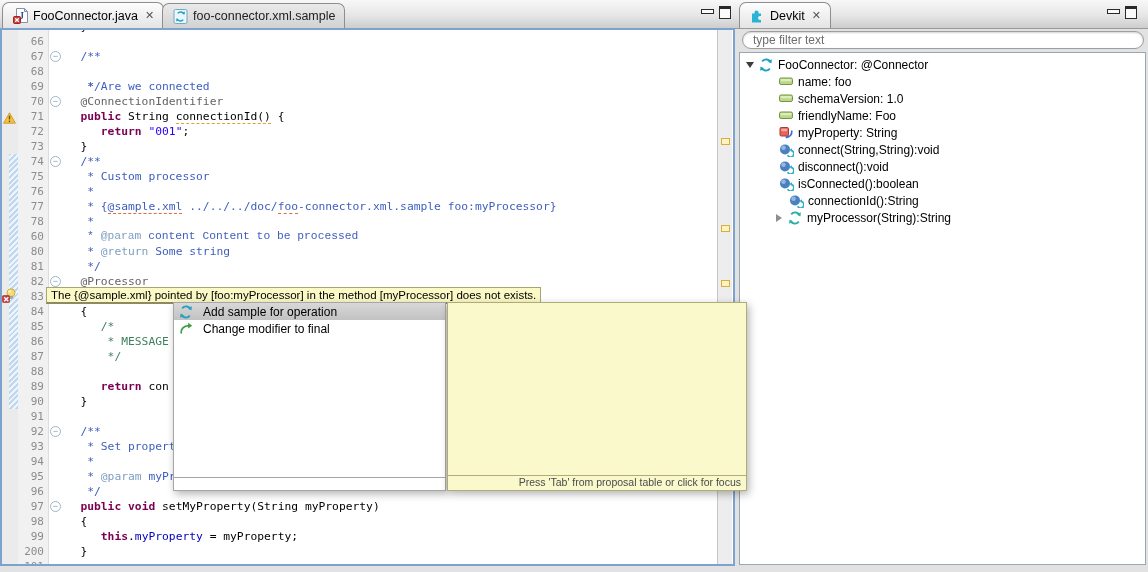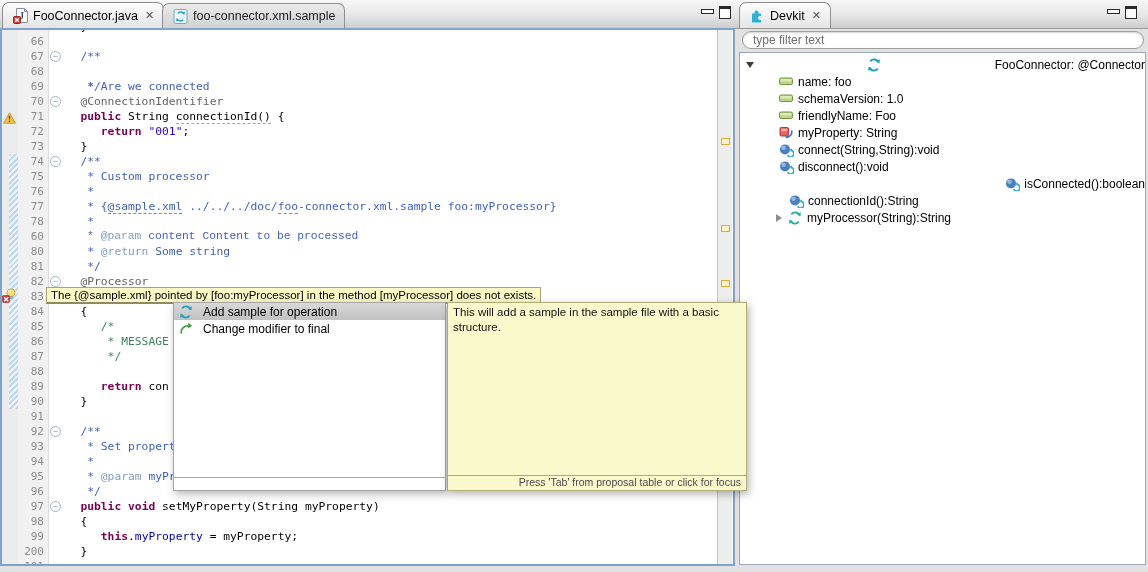--- a/index.html
+++ b/index.html
@@ -238,42 +238,41 @@
               <path d="M9.2 0.8 l4 2.9 -4 2.9 z" fill="#3E9E42"></path>
             </svg>
           </span>
           <span>Change modifier to final</span>
         </div>
       </div>
     <div id="qf-footer"></div>
   </div>
 
   <div id="info-panel">
-    <div id="info-text">This will add a sample in the sample file with a basic structure.</div>
     <div id="info-footer">Press 'Tab' from proposal table or click for focus</div>
   </div>
 
   <div class="tabbar" id="right-tabbar">
     <div class="tab active" style="left:2px;">
       <span class="ticon">
           <svg width="15" height="15" viewBox="0 0 15 15">
             <path d="M2 5.5 h2.6 a2.1 2.1 0 1 1 3.8 0 H11 v2.6 a2.1 2.1 0 1 0 0 3.8 V14.5 H2 z" fill="#2BB3D6"></path>
           </svg>
         </span>
       <span>Devkit</span>
       <span class="tclose">✕</span>
     </div>
     <div class="btn-min" style="left:370px;top:9px;"></div>
     <div class="btn-max" style="left:388px;top:6px;"></div>
   </div>
 
   <input id="filter-input" type="text" placeholder="type filter text" style="">
 
   <div id="tree-frame">
-      <div class="tree-row" style="padding-left: 6px; justify-content: space-between;">
+      <div class="tree-row" style="padding-left: 6px;">
         <span class="arrow-exp"></span>
         <span class="tree-icon">
           <svg width="14" height="14" viewBox="0 0 14 14">
             <path d="M11.8 4.6 A5 5 0 0 0 3.2 3.4" fill="none" stroke="#1D9FBE" stroke-width="1.8"></path>
             <path d="M2.2 9.4 A5 5 0 0 0 10.8 10.6" fill="none" stroke="#1D9FBE" stroke-width="1.8"></path>
             <path d="M12.9 1.2 l-0.6 4.2 -3.4 -2.2 z" fill="#1D9FBE"></path>
             <path d="M1.1 12.8 l0.6 -4.2 3.4 2.2 z" fill="#1D9FBE"></path>
           </svg>
         </span>
         <span>FooConnector: @Connector</span>
@@ -331,21 +330,21 @@
         <span class="tree-icon">
           <svg width="15" height="14" viewBox="0 0 15 14">
             <circle cx="6" cy="6.4" r="5" fill="#4A7FC0"></circle>
             <circle cx="4.5" cy="4.8" r="2.3" fill="#9FC2E8" opacity="0.85"></circle>
             <path d="M8.6 12.2 a3.3 3.3 0 1 0 3 -4.8" fill="none" stroke="#2FB0C4" stroke-width="1.6"></path>
             <path d="M12.8 5.2 l0.4 3.2 -2.9 -1.3 z" fill="#2FB0C4"></path>
           </svg>
         </span>
         <span>disconnect():void</span>
       </div>
-      <div class="tree-row" style="padding-left: 38px; justify-content: flex-end;">
+      <div class="tree-row" style="padding-left: 38px;">
         <span class="tree-icon">
           <svg width="15" height="14" viewBox="0 0 15 14">
             <circle cx="6" cy="6.4" r="5" fill="#4A7FC0"></circle>
             <circle cx="4.5" cy="4.8" r="2.3" fill="#9FC2E8" opacity="0.85"></circle>
             <path d="M8.6 12.2 a3.3 3.3 0 1 0 3 -4.8" fill="none" stroke="#2FB0C4" stroke-width="1.6"></path>
             <path d="M12.8 5.2 l0.4 3.2 -2.9 -1.3 z" fill="#2FB0C4"></path>
           </svg>
         </span>
         <span>isConnected():boolean</span>
       </div>

